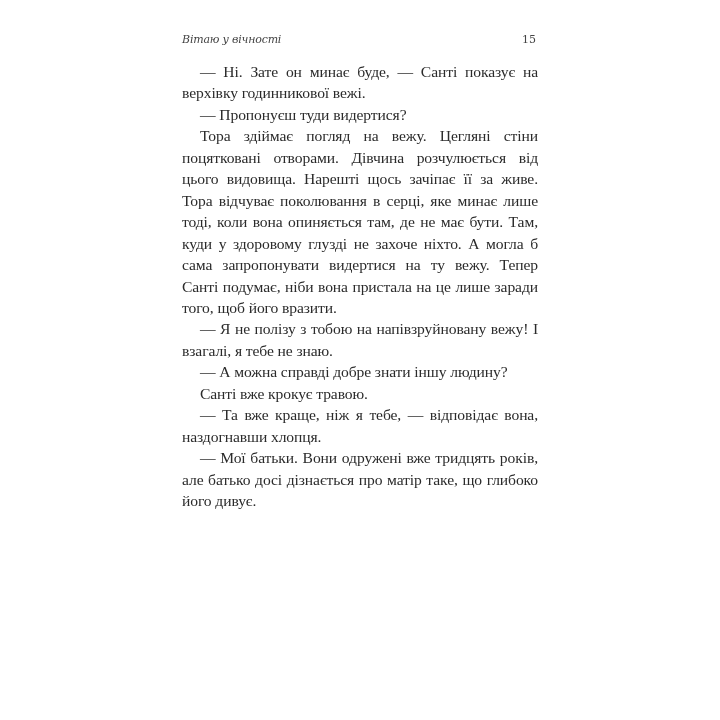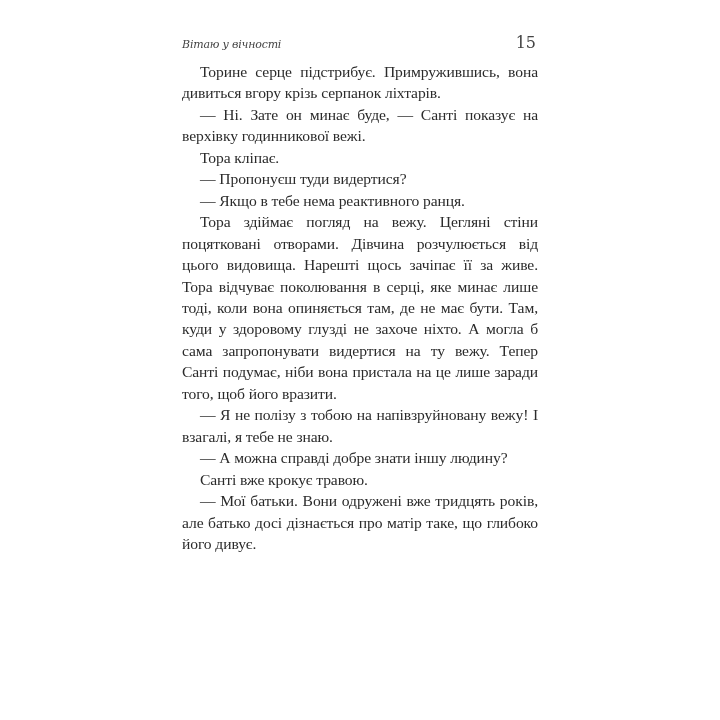--- a/index.html
+++ b/index.html
@@ -28,21 +28,21 @@
       margin-bottom: 6px;
       font-family: "DejaVu Serif", serif;
       color: #444;
     }
     .running-title {
       font-style: italic;
       font-size: 11px;
       letter-spacing: -0.2px;
     }
     .page-number {
-      font-size: 16px;
+      font-size: 11px;
       padding-right: 2px;
     }
     .body-text {
       font-family: "Liberation Serif", serif;
       font-size: 15.6px;
       line-height: 21.45px;
       text-align: justify;
       letter-spacing: -0.1px;
     }
     .para {
@@ -54,25 +54,23 @@
 </head>
 <body>
 
 <div class="page">
   <div class="running-head">
     <span class="running-title">Вітаю у вічності</span>
     <span class="page-number">15</span>
   </div>
 
   <div class="body-text">
-    <p class="para">Торине серце підстрибує. Примружившись, вона дивиться вгору крізь серпанок ліхтарів.</p>
     <p class="para">— Ні. Зате он минає буде, — Санті показує на верхівку годин­никової вежі.</p>
-    <p class="para">Тора кліпає.</p>
     <p class="para">— Пропонуєш туди видертися?</p>
-    <p class="para">— Якщо в тебе нема реактивного ранця.</p>
     <p class="para">Тора здіймає погляд на вежу. Цегляні стіни поцятковані отворами. Дівчина розчулюється від цього видовища. Нарешті щось зачіпає її за живе. Тора відчуває поколювання в серці, яке минає лише тоді, коли вона опиняється там, де не має бути. Там, куди у здоровому глузді не захоче ніхто. А могла б сама запро­понувати видертися на ту вежу. Тепер Санті подумає, ніби вона пристала на це лише заради того, щоб його вразити.</p>
     <p class="para">— Я не полізу з тобою на напівзруйновану вежу! І взагалі, я тебе не знаю.</p>
     <p class="para">— А можна справді добре знати іншу людину?</p>
     <p class="para">Санті вже крокує травою.</p>
+    <p class="para">— Та вже краще, ніж я тебе, — відповідає вона, наздогнав­ши хлопця.</p>
     <p class="para">— Мої батьки. Вони одружені вже тридцять років, але батько досі дізнається про матір таке, що глибоко його дивує.</p>
 
   </div>
 </div>
 
 </body></html>

